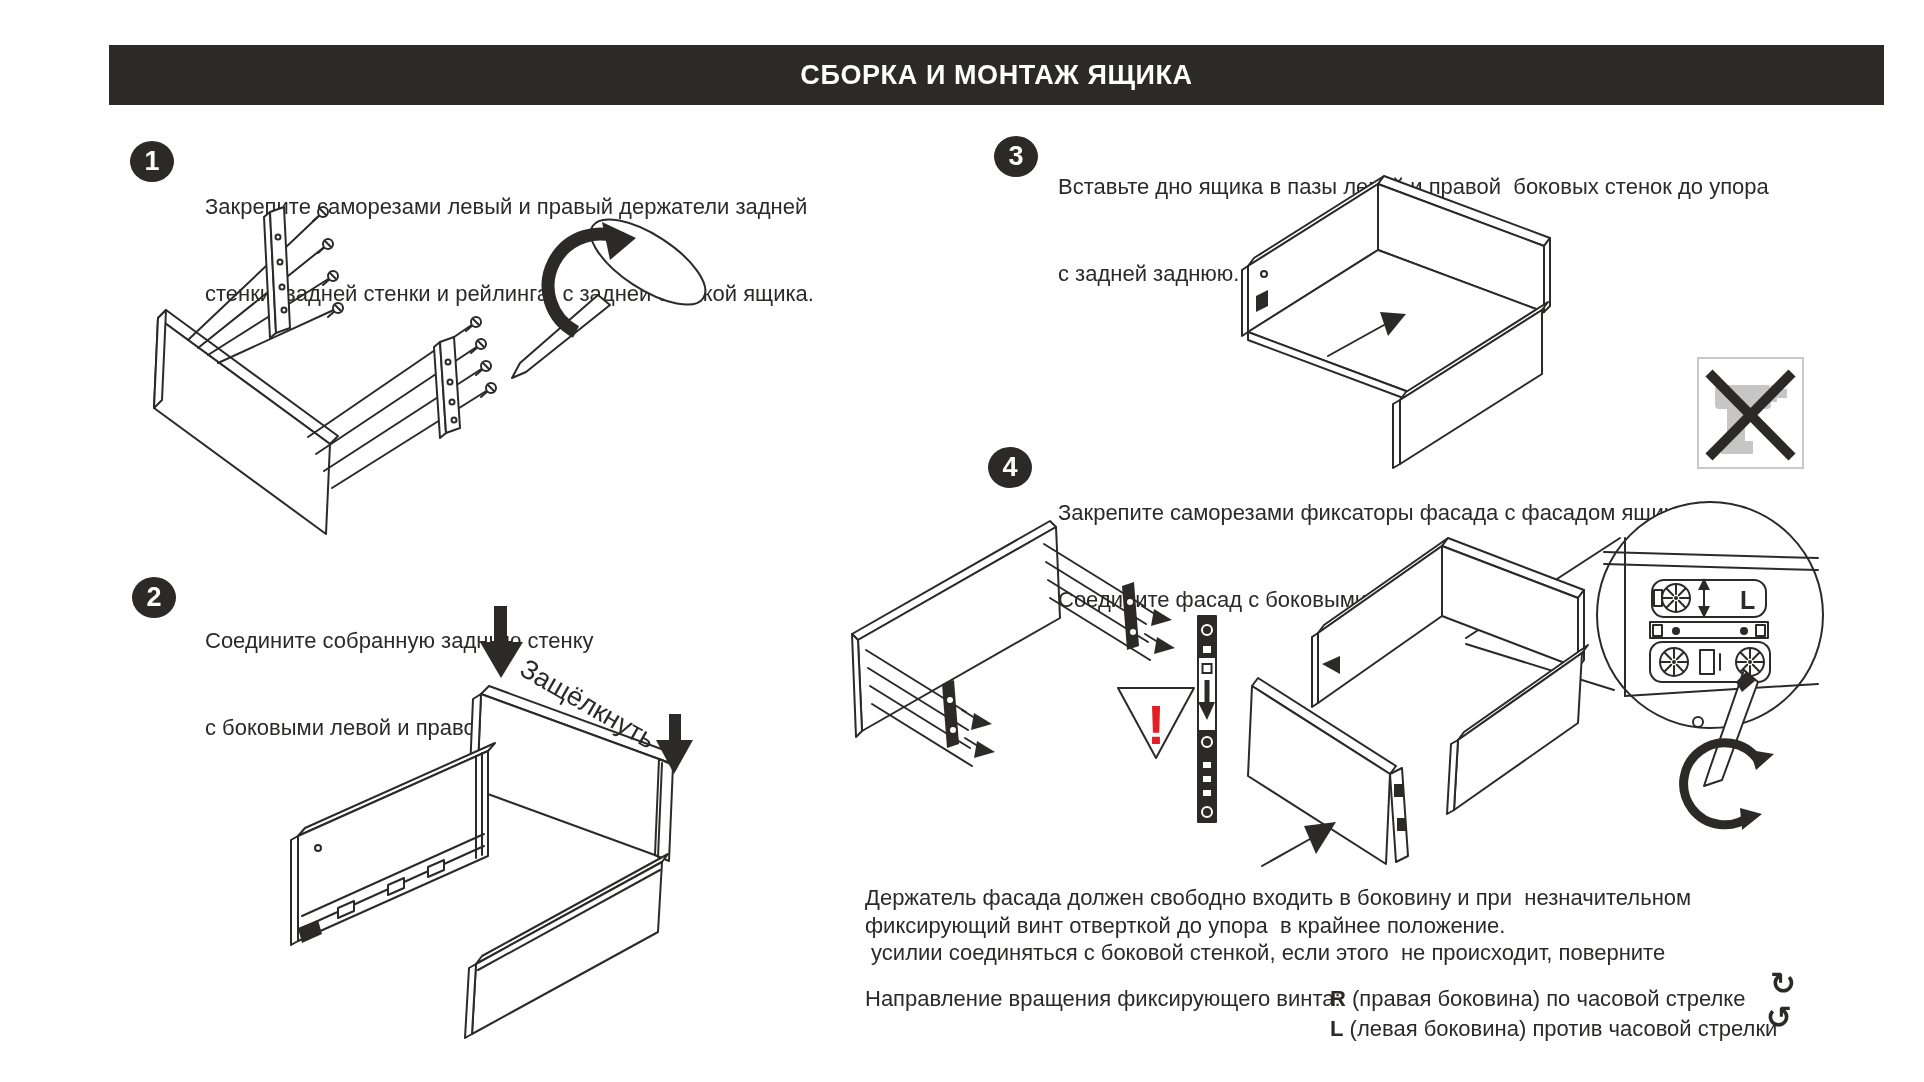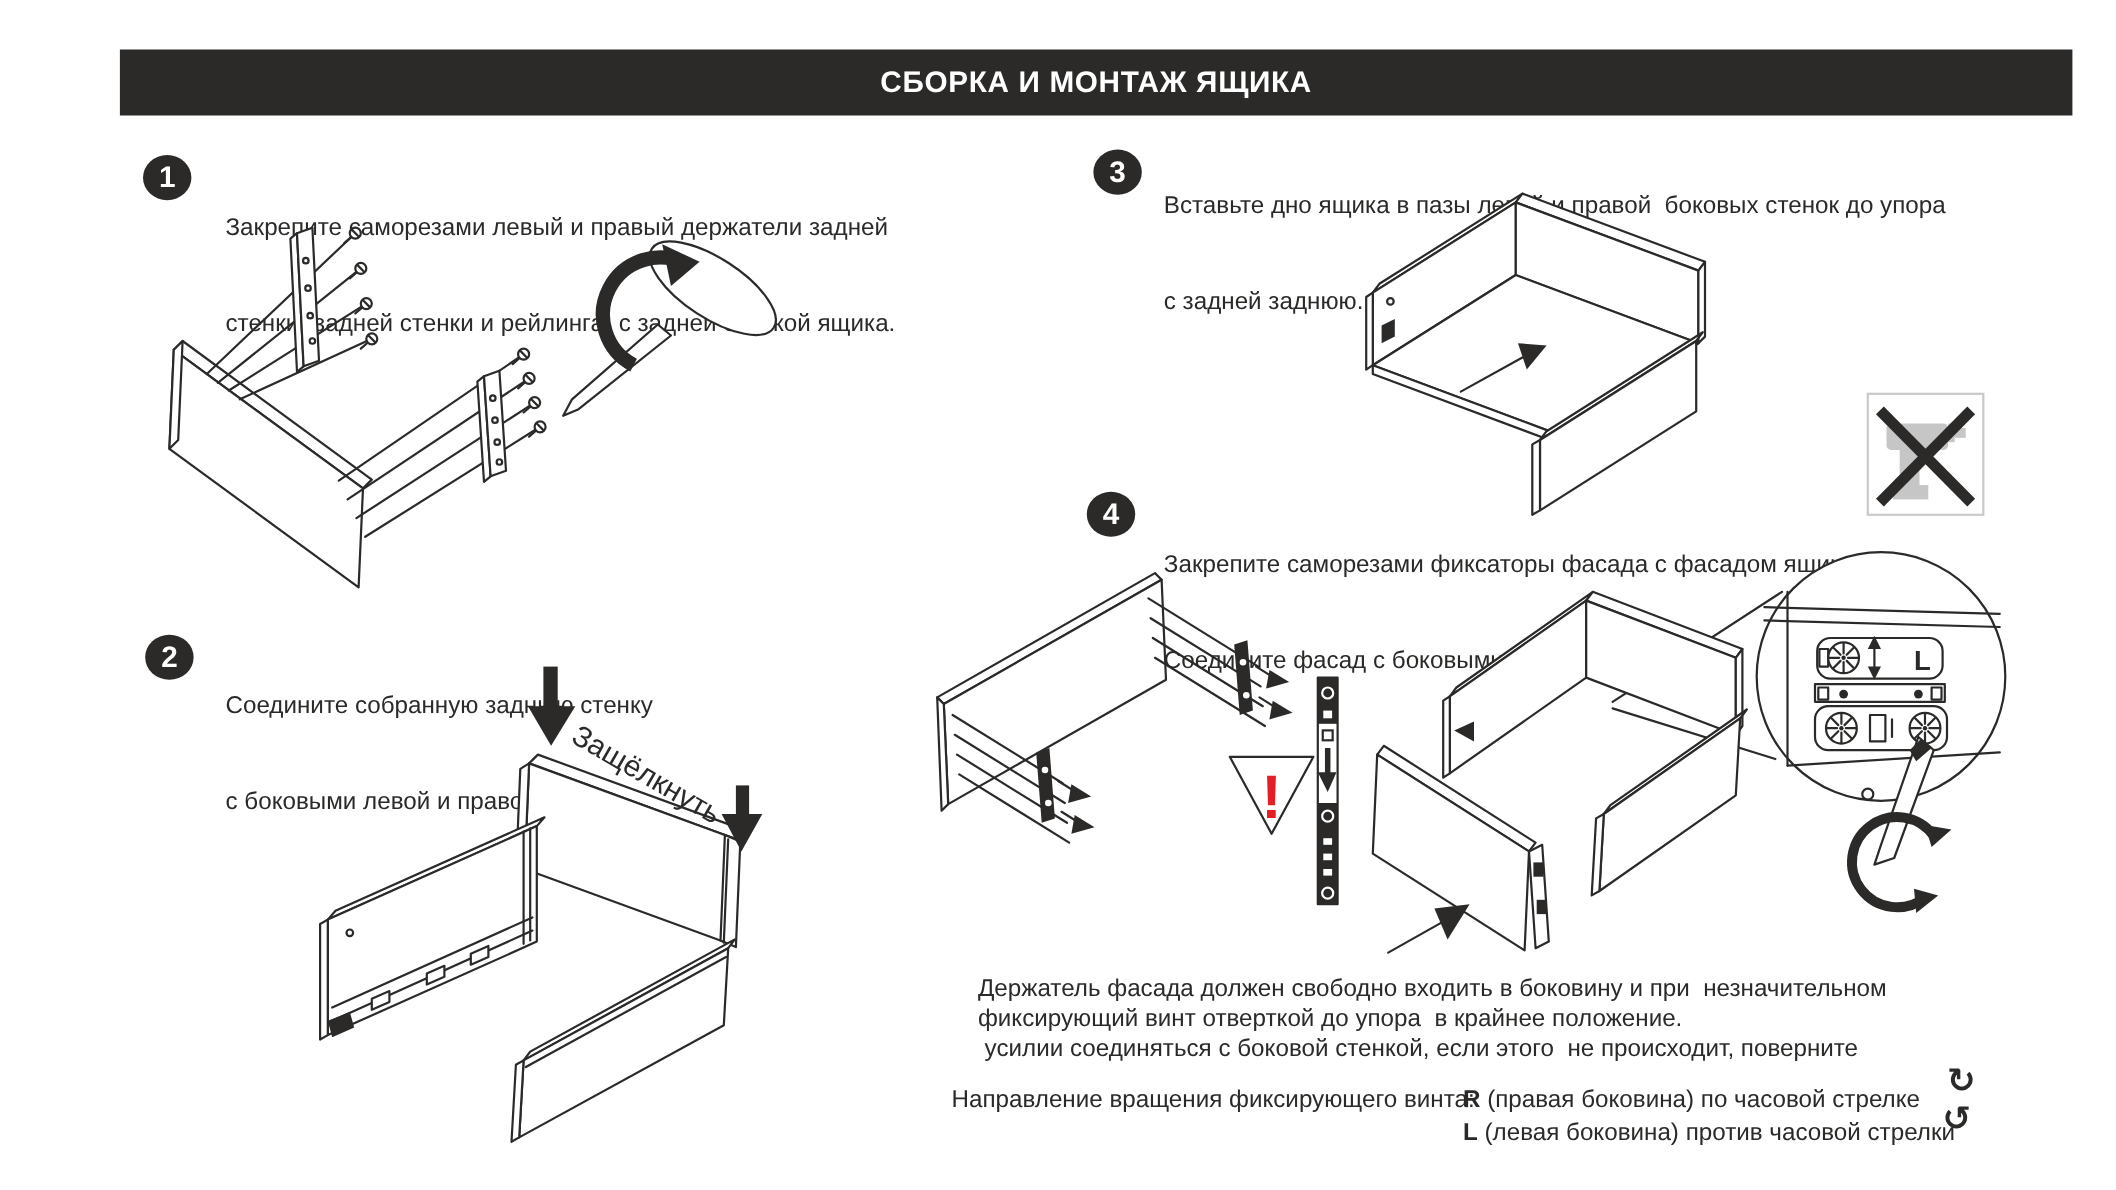--- a/index.html
+++ b/index.html
@@ -347,21 +347,21 @@
         <polygon class="blk" points="494,204 504,212 490,224 484,214"></polygon>
       </g>
       <g>
         <path class="thk" stroke-width="9" d="M506,292 A41,41 0 1 0 498,348"></path>
         <polygon class="blk" points="488,340 510,346 490,362"></polygon>
         <polygon class="blk" points="498,282 522,286 504,302"></polygon>
       </g>
     </g>
   </svg>
 
-  <div style="position:absolute;left:889px;top:884px">
+  <div style="position:absolute;left:865px;top:884px">
     <div class="note-line">Держатель фасада должен свободно входить в боковину и при  незначительном</div>
     <div class="note-line">фиксирующий винт отверткой до упора  в крайнее положение.</div>
     <div class="note-line"> усилии соединяться с боковой стенкой, если этого  не происходит, поверните</div>
   </div>
 
   <div class="dir" style="left:865px;top:986px">Направление вращения фиксирующего винта:</div>
   <div class="dir" style="left:1330px;top:986px"><b>R</b><span> (правая боковина) по часовой стрелке</span></div>
   <div class="dir" style="left:1330px;top:1016px"><b>L</b><span> (левая боковина) против часовой стрелки</span></div>
   <div class="rot" style="left:1770px;top:968px">↻</div>
   <div class="rot" style="left:1766px;top:1002px">↺</div>

